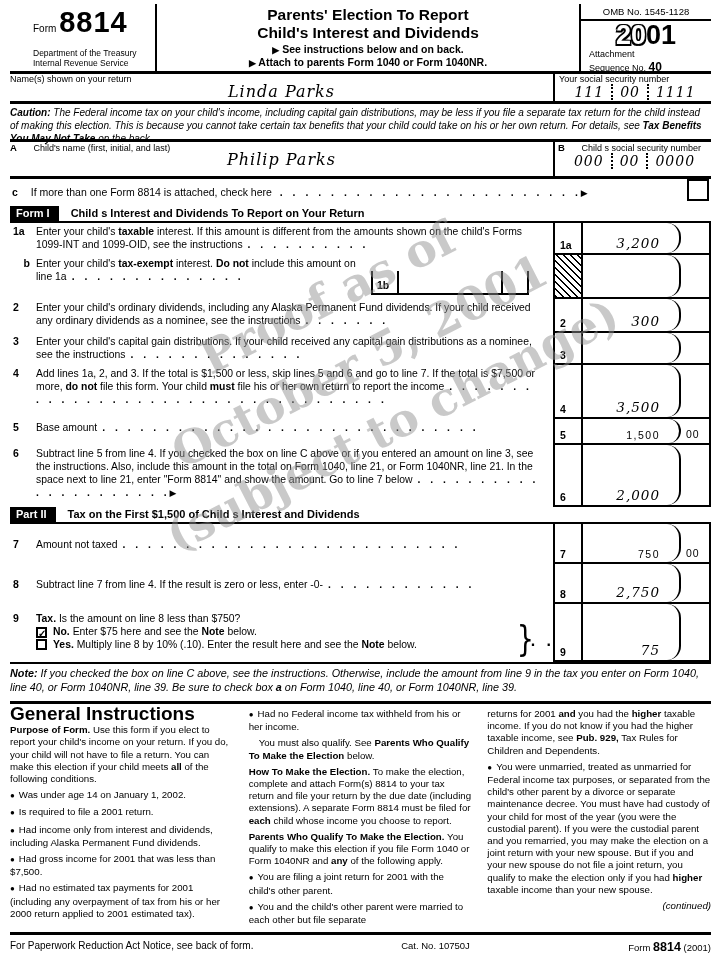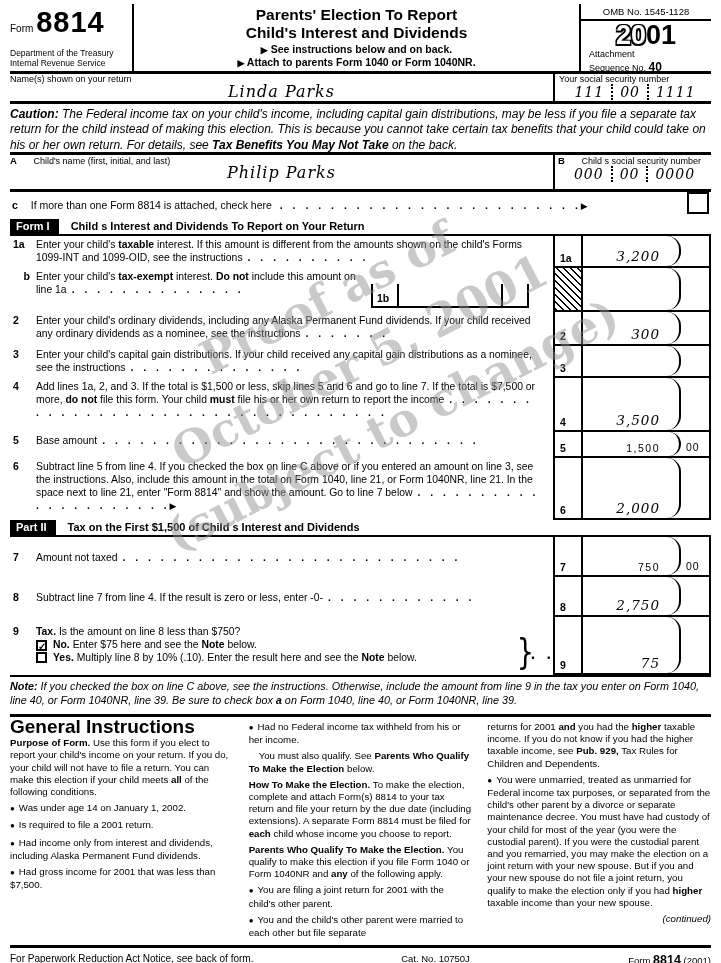--- a/index.html
+++ b/index.html
@@ -6,21 +6,21 @@
   html,body { background:#fff; }
   .page {
     position: relative; width: 721px; height: 963px; margin: 0 auto;
     background: #fff; color:#000; overflow: hidden;
     font-family: "Liberation Sans", sans-serif; padding: 4px 10px 0 10px;
   }
   .b { font-weight: bold; } .i { font-style: italic; }
 
   
   .hdr { display:flex; border-bottom: 3px solid #000; height: 70px; }
-  .hdr-left { width: 124px; border-right: 2px solid #000; display:flex; flex-direction:column; justify-content:space-between; padding: 2px 4px 3px 0; }
+  .hdr-left { width: 124px; border-right: 2px solid #000; display:flex; flex-direction:column; justify-content:space-between; padding: 2px 4px 3px 0; margin-left: 23px; }
   .form-id { font-size: 10px; }
   .form-id .num { font-size: 29px; font-weight: bold; letter-spacing: 1px; }
   .agency { font-size: 8.5px; line-height: 1.2; }
   .hdr-center { flex:1; text-align:center; padding-top: 2px; }
   .title { font-size: 15.5px; font-weight: bold; line-height: 1.15; }
   .subtitle { font-size: 10.5px; font-weight: bold; margin-top: 1px; }
   .arrow { font-size: 9px; }
   .hdr-right { width: 132px; border-left: 2px solid #000; display:flex; flex-direction:column; }
   .omb { font-size: 9.5px; text-align:center; padding: 2px 0 2px 0; border-bottom: 2px solid #000; }
   .year { text-align:center; font-size: 27px; font-weight:bold; line-height: 1.0; margin-top:1px; }
@@ -32,21 +32,21 @@
   .name-row { display:flex; height: 30px; border-bottom: 3px solid #000; }
   .name-left { flex:1; position:relative; }
   .mini { font-size: 9px; }
   .hand { font-family:"DejaVu Serif", serif; font-style: italic; letter-spacing: 1px; }
   .center-val { position:absolute; left:0; right:0; top:8px; text-align:center; font-size:16px; }
   .ssn-box { width: 158px; border-left: 2px solid #000; padding-left:4px; }
   .ssn { display:flex; justify-content:center; font-size:14px; margin-top: 0px; }
   .ssn span { padding: 0 7px; }
   .ssn span + span { border-left: 2px dotted #000; }
 
-  .caution { border-bottom: 3px solid #000; font-size: 12px; line-height: 1.28; padding: 3px 0 4px 0; height: 51px; }
+  .caution { border-bottom: 3px solid #000; font-size: 10px; line-height: 1.28; padding: 3px 0 4px 0; height: 38px; }
 
   .ab-row { display:flex; height: 37px; border-bottom: 3px solid #000; }
   .ab-left { flex:1; position:relative; }
   .ab-ltr { font-weight: bold; font-size: 9.5px; padding-right: 14px; }
   .ab-right { width: 158px; border-left: 2px solid #000; padding-left: 3px; }
 
   .c-row { position: relative; height: 27px; font-size: 10.5px; padding-top: 7px; }
   .c-ltr { font-weight:bold; padding: 0 10px 0 2px; }
   .cbox { position:absolute; right: 2px; top: 0px; width: 22px; height: 22px; border: 2px solid #000; background:#fff; }
 
@@ -338,20 +338,21 @@
   <div class="note"><span class="b i">Note: </span><span class="i">If you checked the box on line C above, see the instructions. Otherwise, include the amount from line 9 in the tax you enter on Form 1040, line 40, or Form 1040NR, line 39. Be sure to check box </span><span class="b i">a</span><span class="i"> on Form 1040, line 40, or Form 1040NR, line 39.</span></div>
 
   <div class="gi">
     <div class="gi-col">
       <h1>General Instructions</h1>
       <p><span class="b">Purpose of Form. </span><span>Use this form if you elect to report your child's income on your return. If you do, your child will not have to file a return. You can make this election if your child meets </span><span class="b">all</span><span> of the following conditions.</span></p>
       <div class="bullet"><span class="bmark">●</span><span><span>Was under age 14 on January 1, 2002.</span></span></div>
       <div class="bullet"><span class="bmark">●</span><span><span>Is required to file a 2001 return.</span></span></div>
       <div class="bullet"><span class="bmark">●</span><span><span>Had income only from interest and dividends, including Alaska Permanent Fund dividends.</span></span></div>
       <div class="bullet"><span class="bmark">●</span><span><span>Had gross income for 2001 that was less than $7,500.</span></span></div>
+      <div class="bullet"><span class="bmark">●</span><span><span>Had no estimated tax payments for 2001 (including any overpayment of tax from his or her 2000 return applied to 2001 estimated tax).</span></span></div>
     </div>
     <div class="gi-col">
       <div class="bullet"><span class="bmark">●</span><span><span>Had no Federal income tax withheld from his or her income.</span></span></div>
       <p class="ind"><span>You must also qualify. See </span><span class="b">Parents Who Qualify To Make the Election</span><span> below.</span></p>
       <p><span class="b">How To Make the Election. </span><span>To make the election, complete and attach Form(s) 8814 to your tax return and file your return by the due date (including extensions). A separate Form 8814 must be filed for </span><span class="b">each</span><span> child whose income you choose to report.</span></p>
       <p><span class="b">Parents Who Qualify To Make the Election. </span><span>You qualify to make this election if you file Form 1040 or Form 1040NR and </span><span class="b">any</span><span> of the following apply.</span></p>
       <div class="bullet"><span class="bmark">●</span><span><span>You are filing a joint return for 2001 with the child's other parent.</span></span></div>
       <div class="bullet"><span class="bmark">●</span><span><span>You and the child's other parent were married to each other but file separate</span></span></div>
     </div>
     <div class="gi-col">

